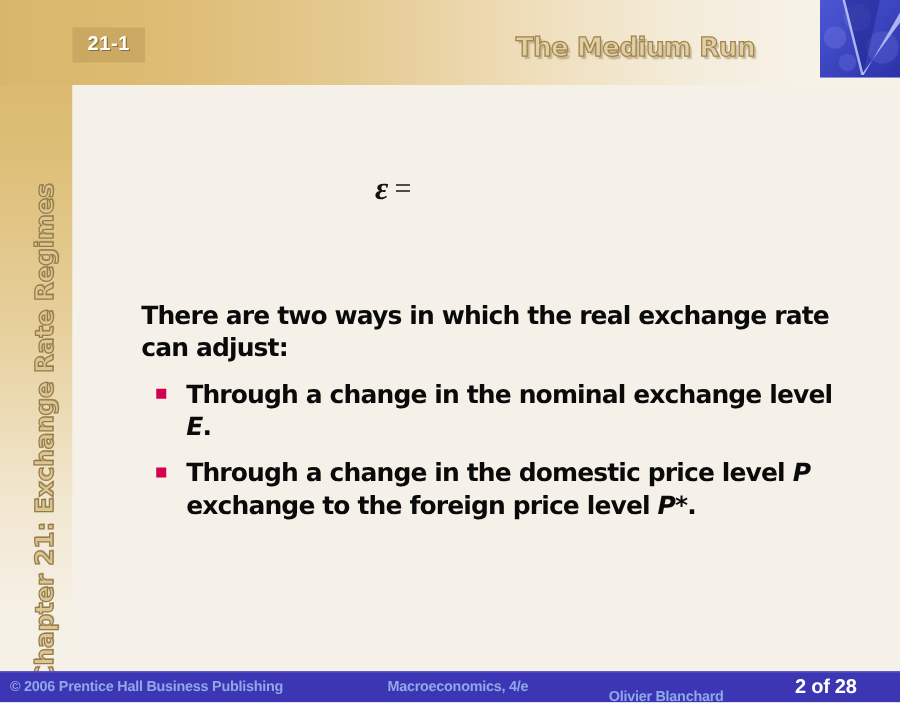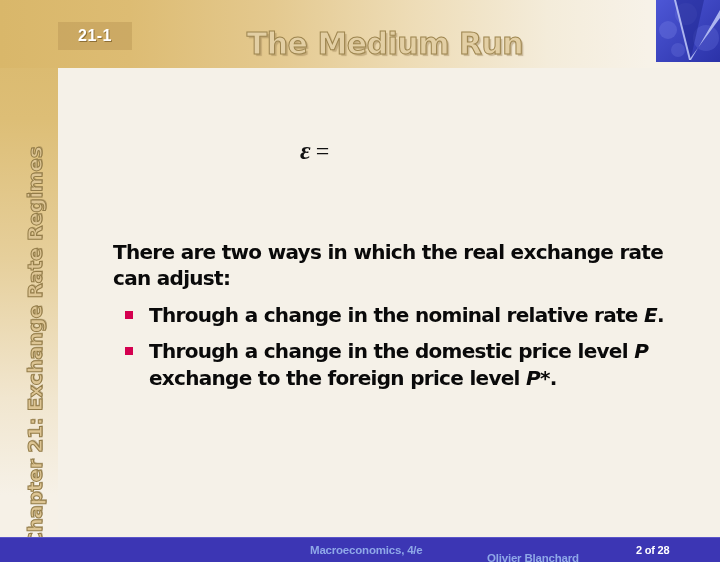--- a/index.html
+++ b/index.html
@@ -46,42 +46,42 @@
     width: 64px; height: 62px;
     overflow: hidden;
     background: #3c46c8;
   }
   .deco svg { display: block; }
 
   
   .badge {
     position: absolute;
     left: 58px; top: 22px;
-    width: 74px; height: 28px;
+    width: 58px; height: 28px;
     background: rgba(182,146,80,0.42);
     display: flex;
     align-items: center;
     justify-content: center;
   }
   .badge-label {
     font-size: 16px;
     font-weight: bold;
     color: #ffffff;
     letter-spacing: 0.5px;
     text-shadow: 1px 1px 0 rgba(120,92,40,0.75);
   }
 
   
   .slide-title {
     position: absolute;
-    left: 150px; top: 26px;
+    left: 134px; top: 26px;
     width: 470px;
-    text-align: center;
-    font-family: "DejaVu Sans", sans-serif;
-    font-size: 30px;
+    text-align: right;
+    font-family: "DejaVu Sans", sans-serif;
+    font-size: 21px;
     font-weight: bold;
     letter-spacing: -0.5px;
     color: #e3cfa4;
     -webkit-text-stroke: 1px #9d854f;
     text-shadow: 2px 2px 1px rgba(150,125,80,0.45);
   }
 
   
   .sidebar-text {
     position: absolute;
@@ -216,21 +216,21 @@
   .footer-author {
     position: absolute;
     left: 487px;
     color: #8fa8e8;
     margin-top: 16px;
   }
   .footer-page {
     position: absolute;
     left: 636px;
     color: #ffffff;
-    font-size: 11px;
+    font-size: 16px;
   }
 </style>
 </head>
 <body>
 
 <div class="slide">
 
   <div class="band-left"></div>
   <div class="band-top"></div>
   <div class="panel"></div>
@@ -265,28 +265,29 @@
   <div class="formula">
     <span class="formula-eps">ε</span>
     <span class="formula-eq">=</span>
   </div>
 
   <div class="body-block">
     <p class="lead">There are two ways in which the real exchange rate can adjust:</p>
     <ul class="bullets">
       <li class="bullet-item">
         <span class="bullet-marker"></span>
-        <span>Through a change in the nominal relative rate </span><i>E</i><span>.</span>
+        <span>Through a change in the nominal exchange level </span><i>E</i><span>.</span>
       </li>
       <li class="bullet-item">
         <span class="bullet-marker"></span>
         <span>Through a change in the domestic price level </span><i>P</i><span> exchange to the foreign price level </span><i>P*</i><span>.</span>
       </li>
     </ul>
   </div>
 
   <div class="footer">
+    <span class="footer-copyright">© 2006 Prentice Hall Business Publishing</span>
     <span class="footer-book">Macroeconomics, 4/e</span>
     <span class="footer-author">Olivier Blanchard</span>
     <span class="footer-page">2 of 28</span>
   </div>
 
 </div>
 
 </body></html>

